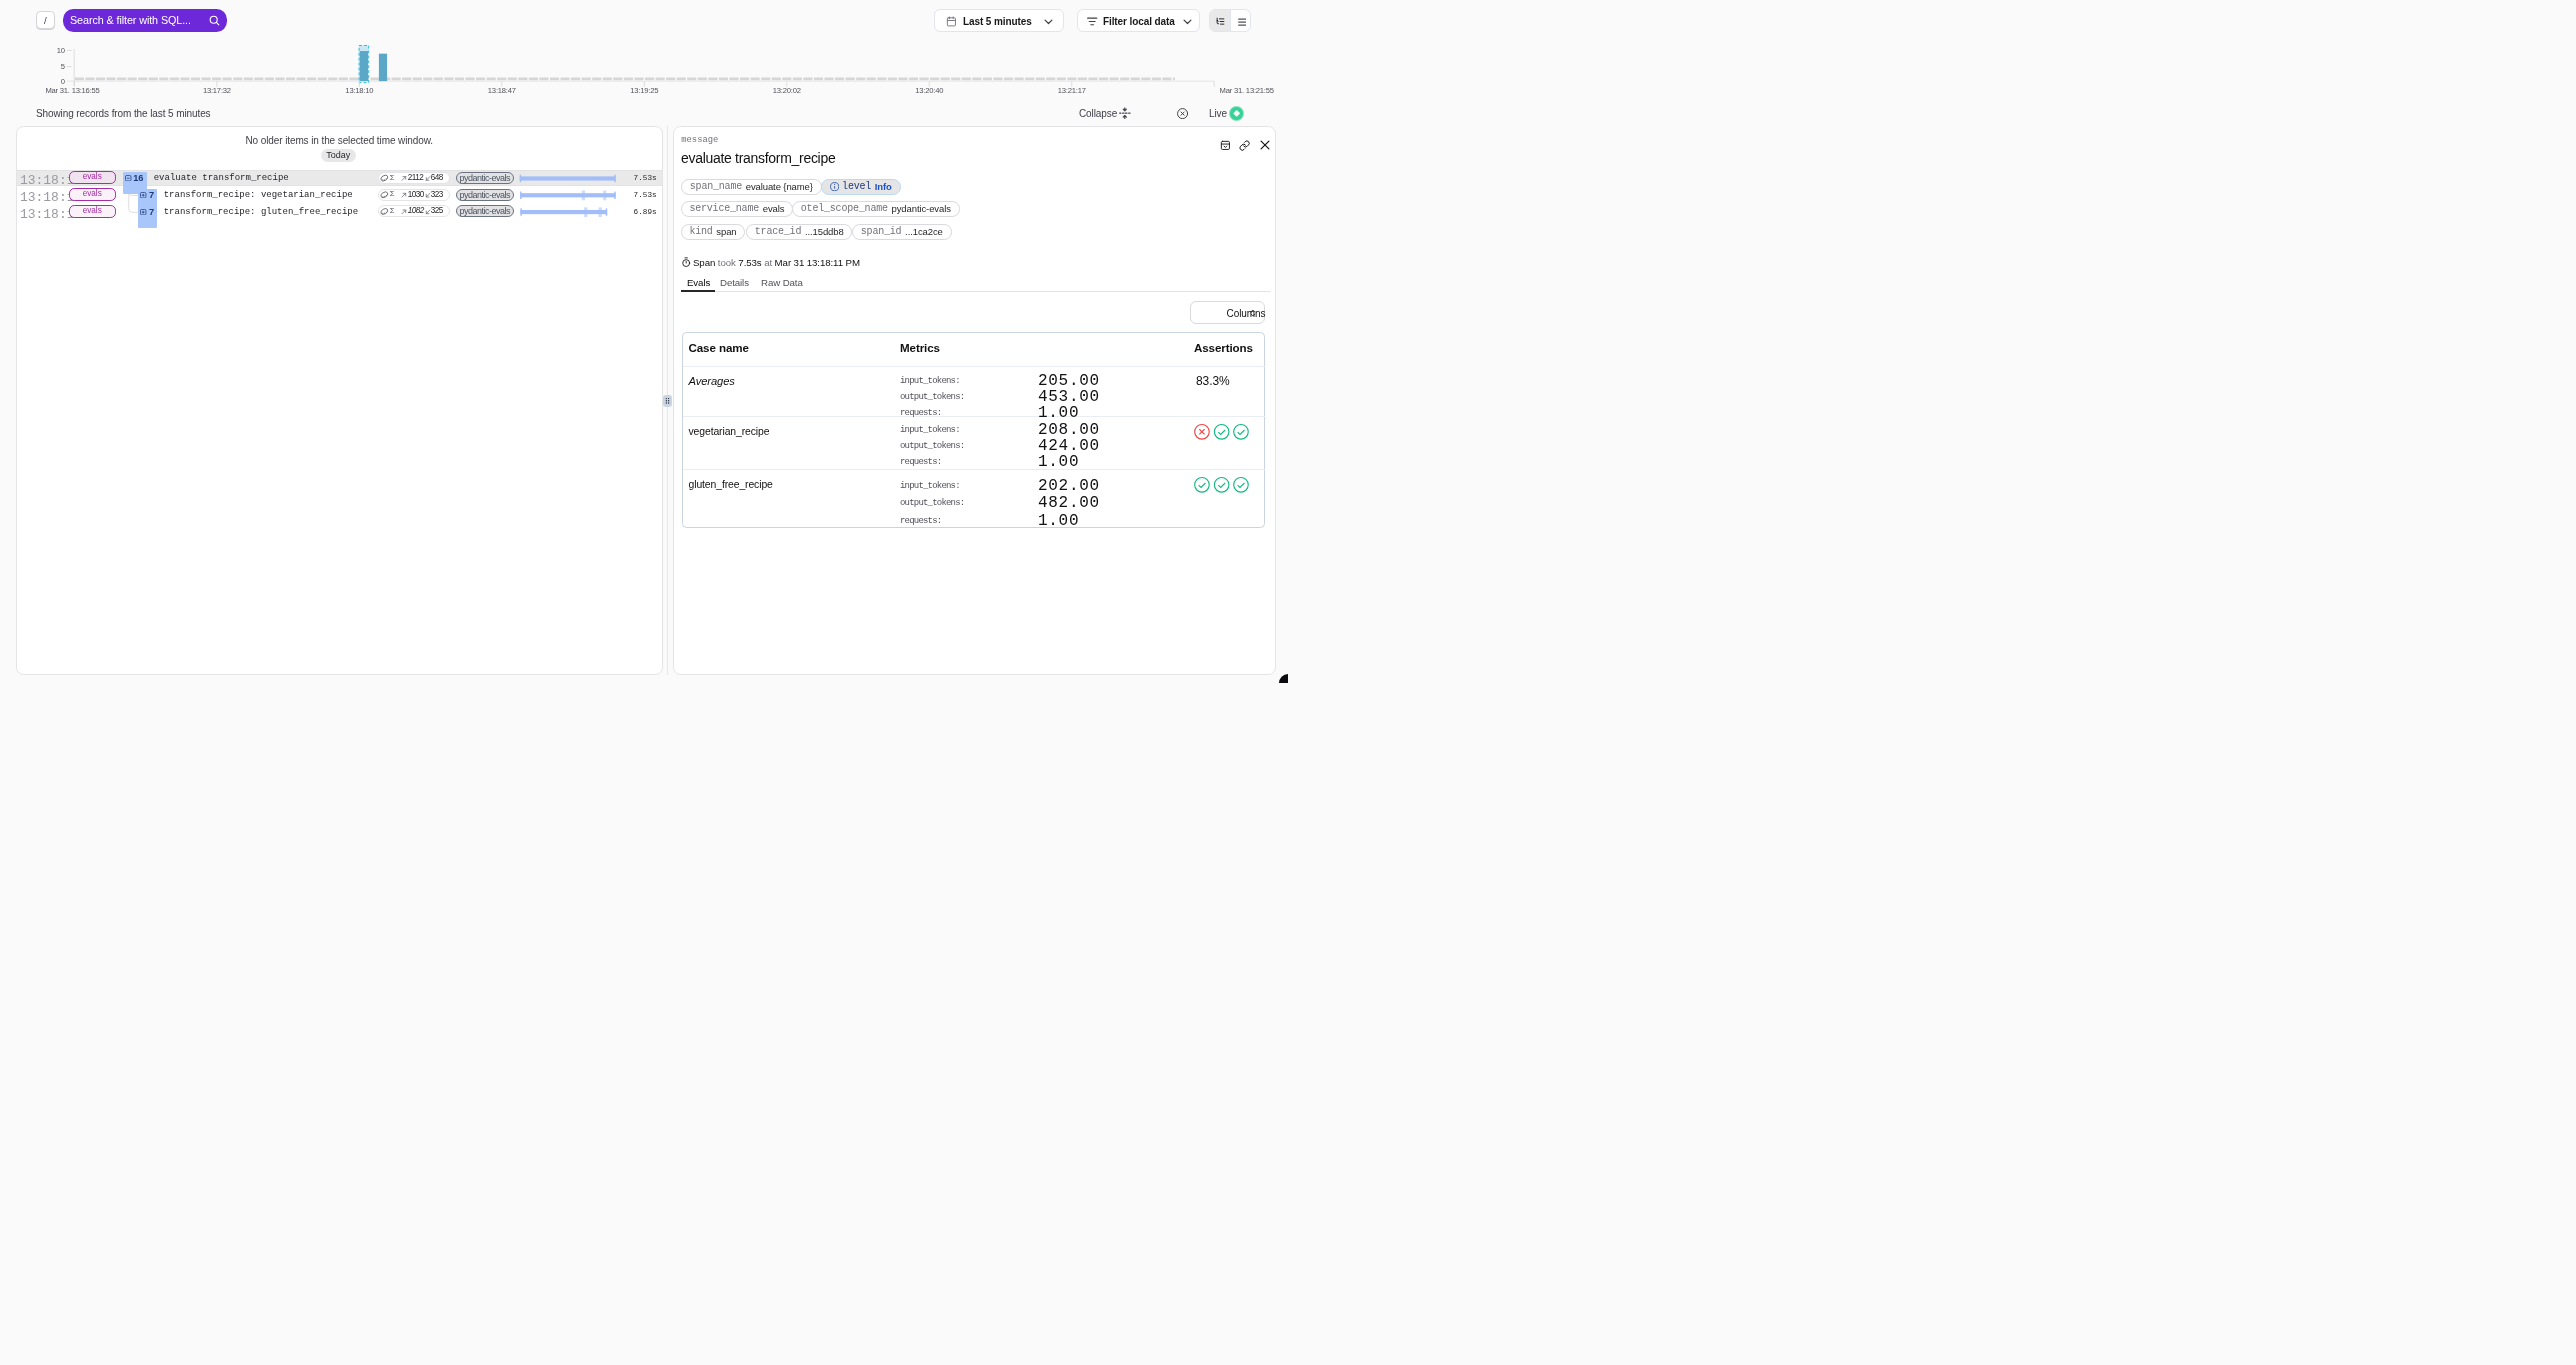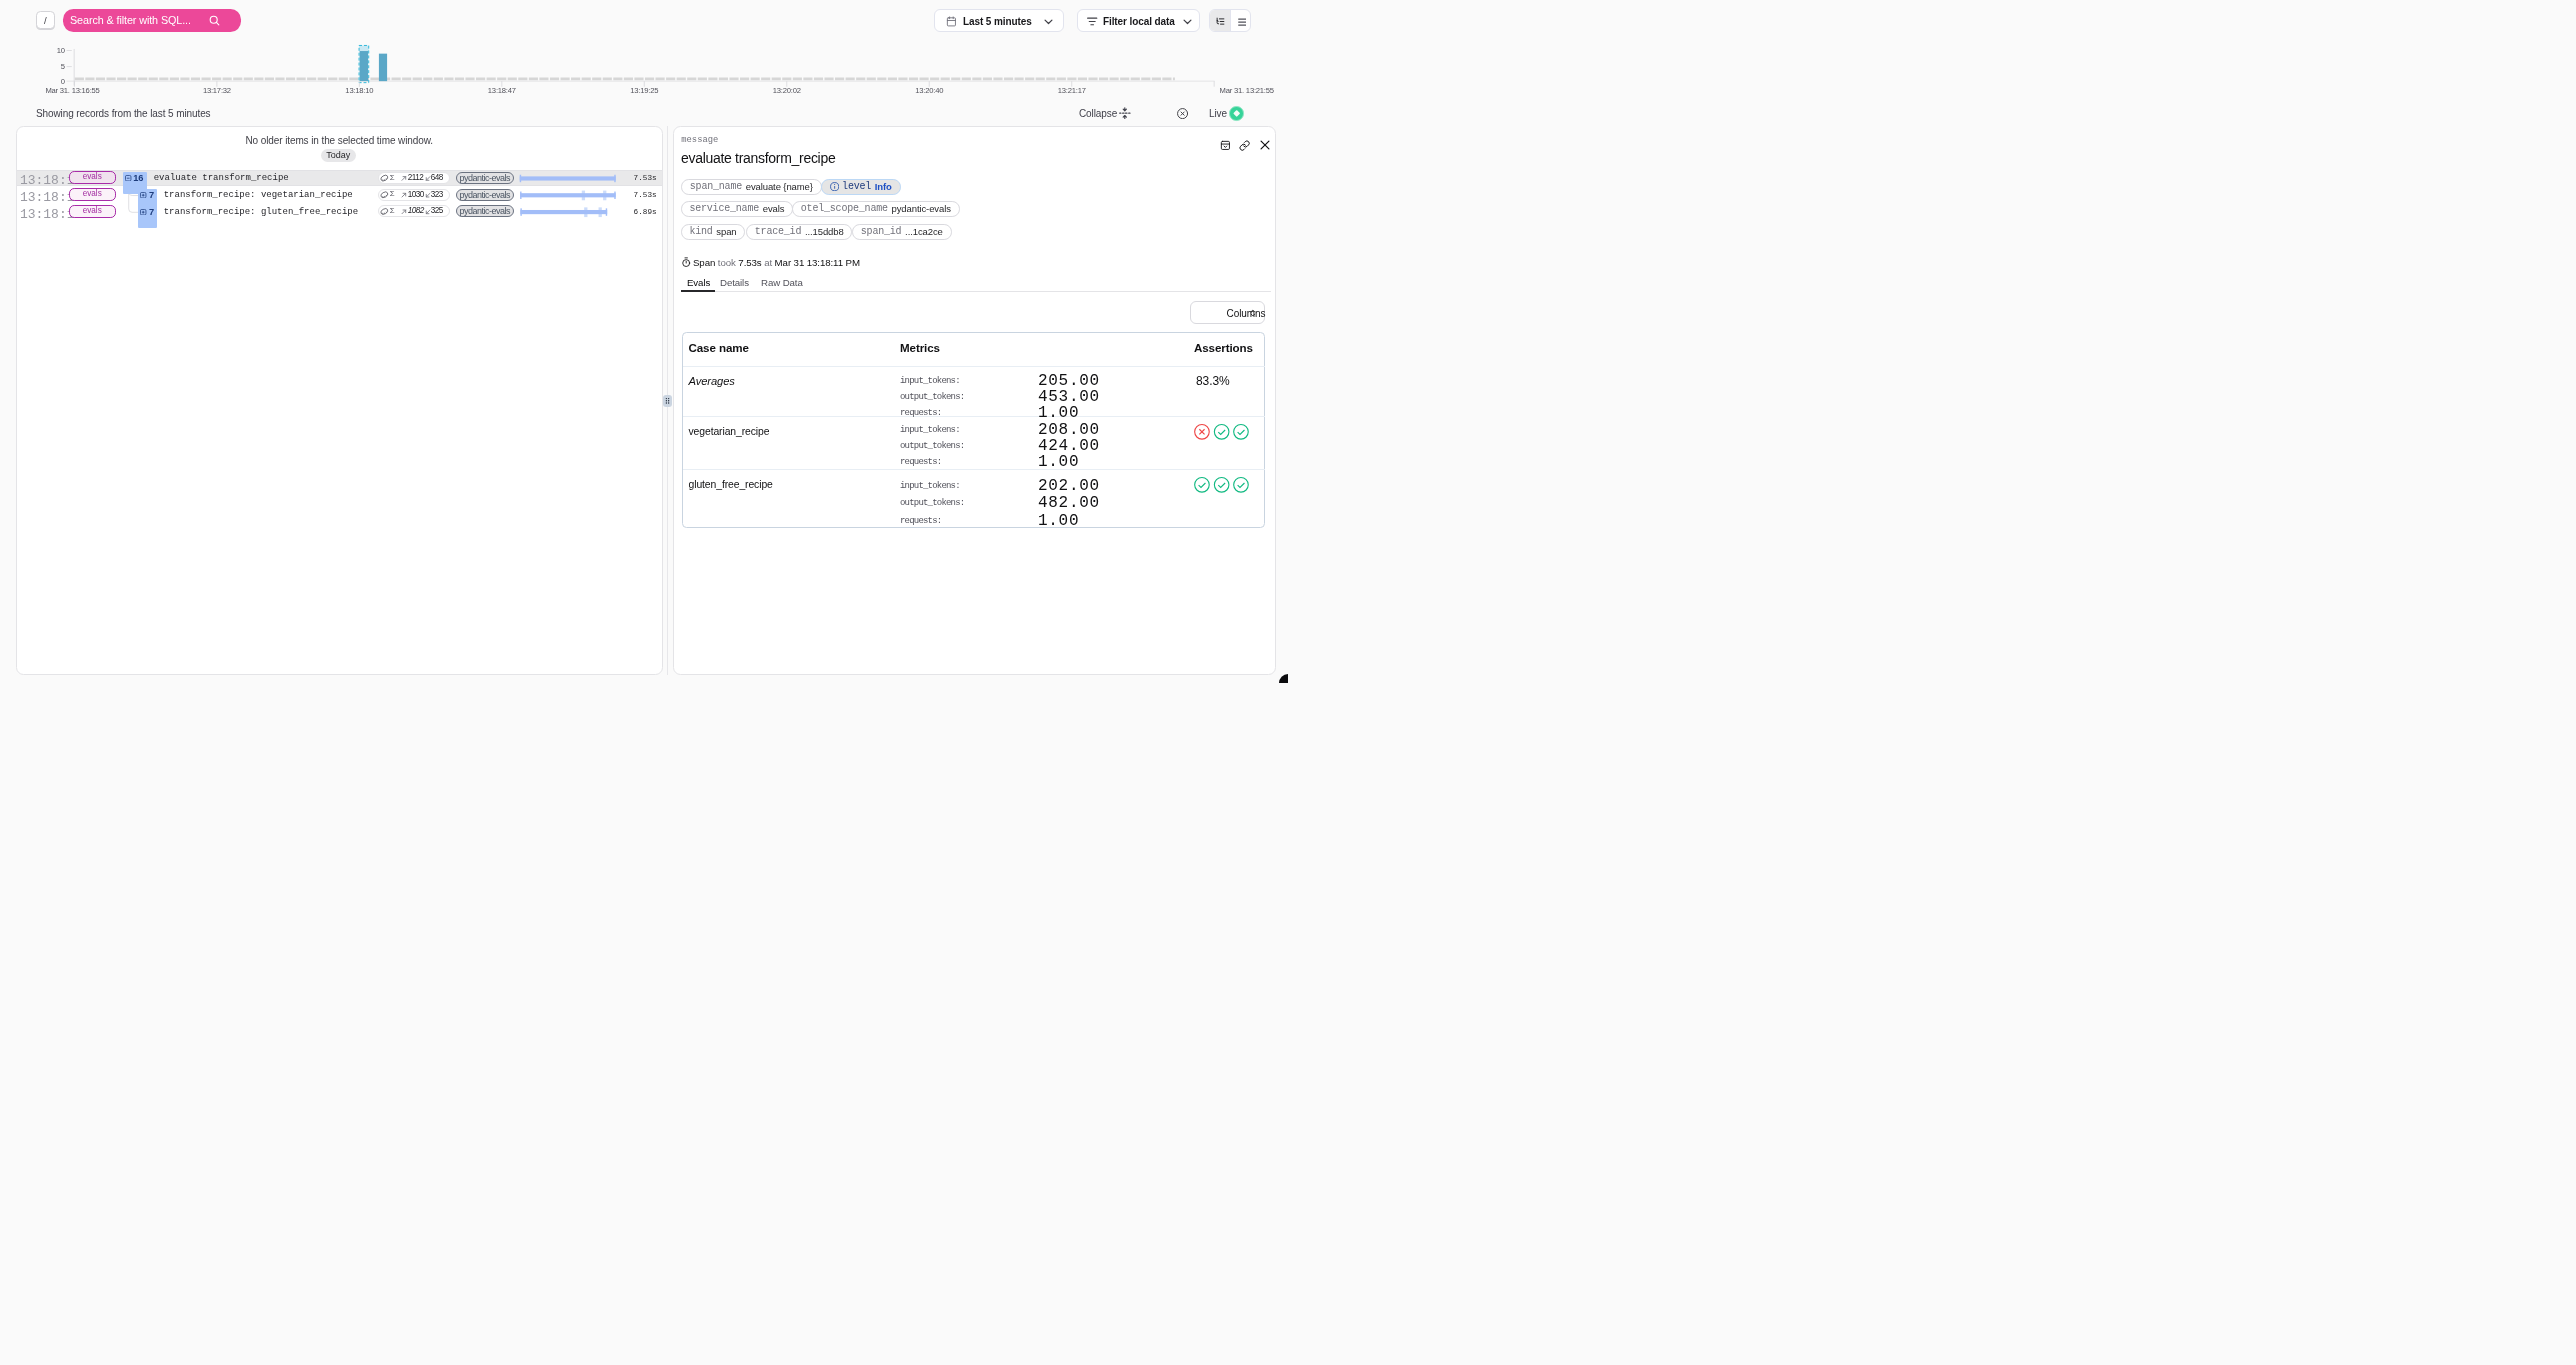--- a/index.html
+++ b/index.html
@@ -32,21 +32,21 @@
           letter-spacing:-0.8px; color:#52525b; line-height:16px; }
   .mval { position:absolute; font-family:"Liberation Mono", monospace; font-size:16px;
           letter-spacing:0.7px; color:#111113; line-height:16px; }
 </style>
 </head>
 <body>
 <div id="app">
 
   <div class="abs" style="left:36px;top:11px;width:18.6px;height:18px;background:#fff;border:0.7px solid #d4d4d8;border-radius:4.5px;box-shadow:0 1.1px 0 #d4d4d8;text-align:center;line-height:17px;font-size:9.7px;color:#3f3f46;">/</div>
 
-  <div class="abs" style="left:63px;top:9.3px;width:178px;height:23px;background:#ec4899;border-radius:10.4px;color:#fff;">
+  <div class="abs" style="left:63px;top:9.3px;width:164px;height:23px;background:#6d28d9;border-radius:10.4px;color:#fff;">
     <span class="abs nw" style="left:7px;top:5.2px;font-size:10.8px;letter-spacing:-0.1px;">Search &amp; filter with SQL...</span>
     <svg class="abs" style="left:146px;top:6px;" width="11.2" height="11.2" viewBox="0 0 15 15" fill="none" stroke="#fff" stroke-width="1.5" stroke-linecap="round">
         <circle cx="6.3" cy="6.3" r="4.7"></circle>
         <line x1="9.9" y1="9.9" x2="13.2" y2="13.2"></line>
       </svg>
   </div>
 
   <div class="abs" style="left:934px;top:9.3px;width:130px;height:23px;background:#fff;border:0.7px solid #e2e4ee;border-radius:6px;">
     <svg class="abs" style="left:10.8px;top:5.6px;" width="10.8" height="10.8" viewBox="0 0 24 24" fill="none" stroke="#71717a" stroke-width="2" stroke-linecap="round" stroke-linejoin="round">
         <rect x="3" y="4" width="18" height="18" rx="2"></rect>

